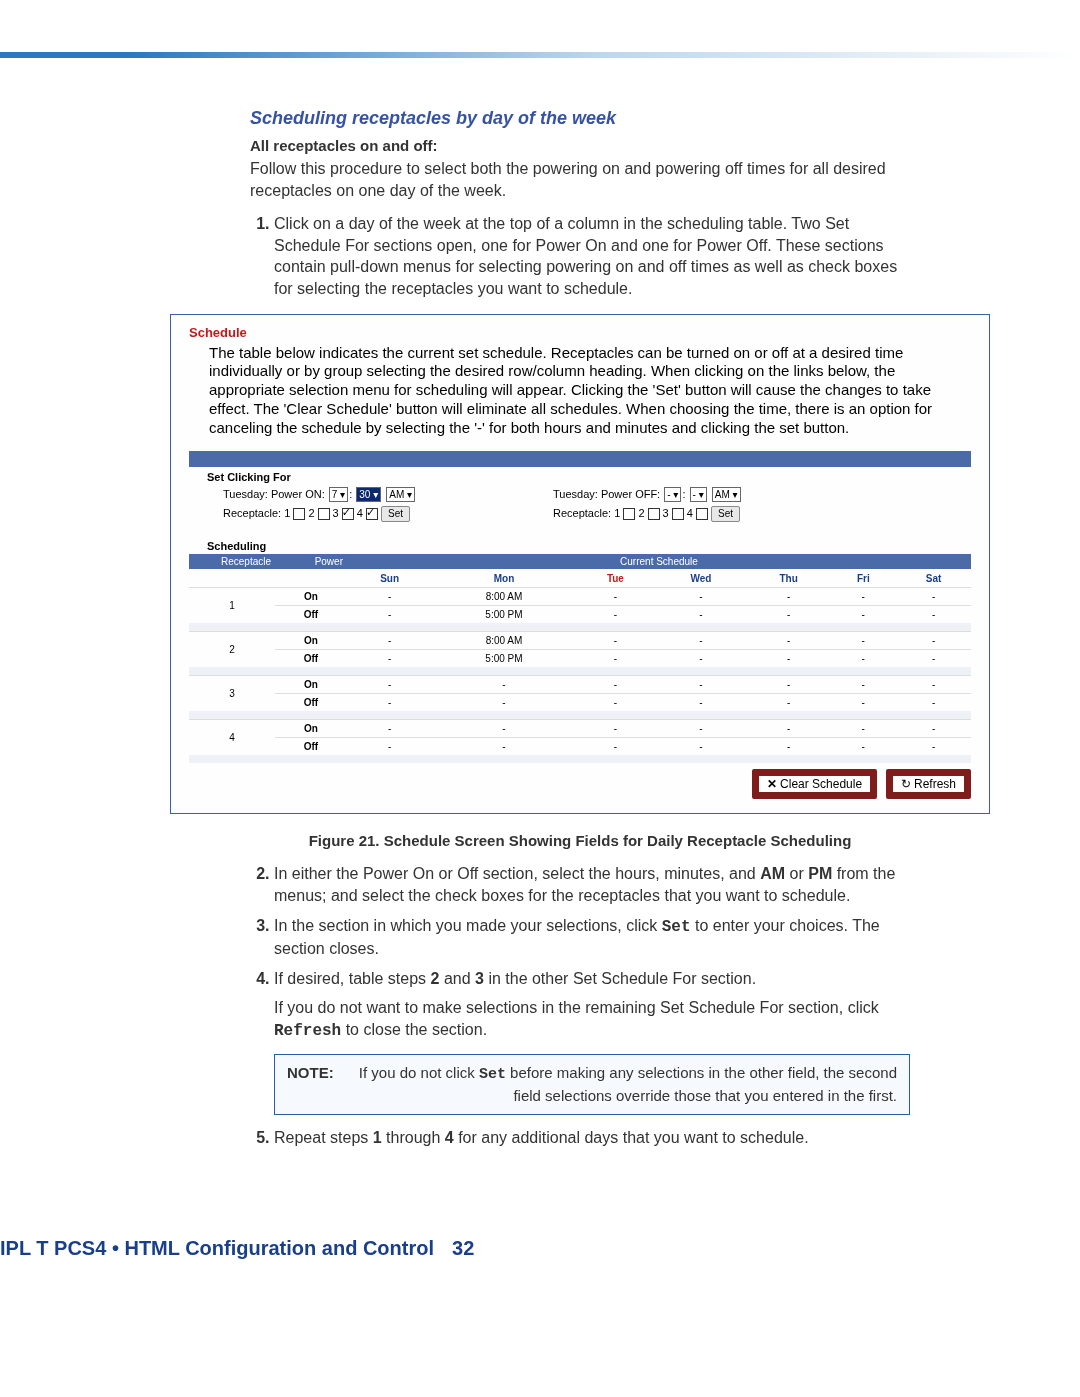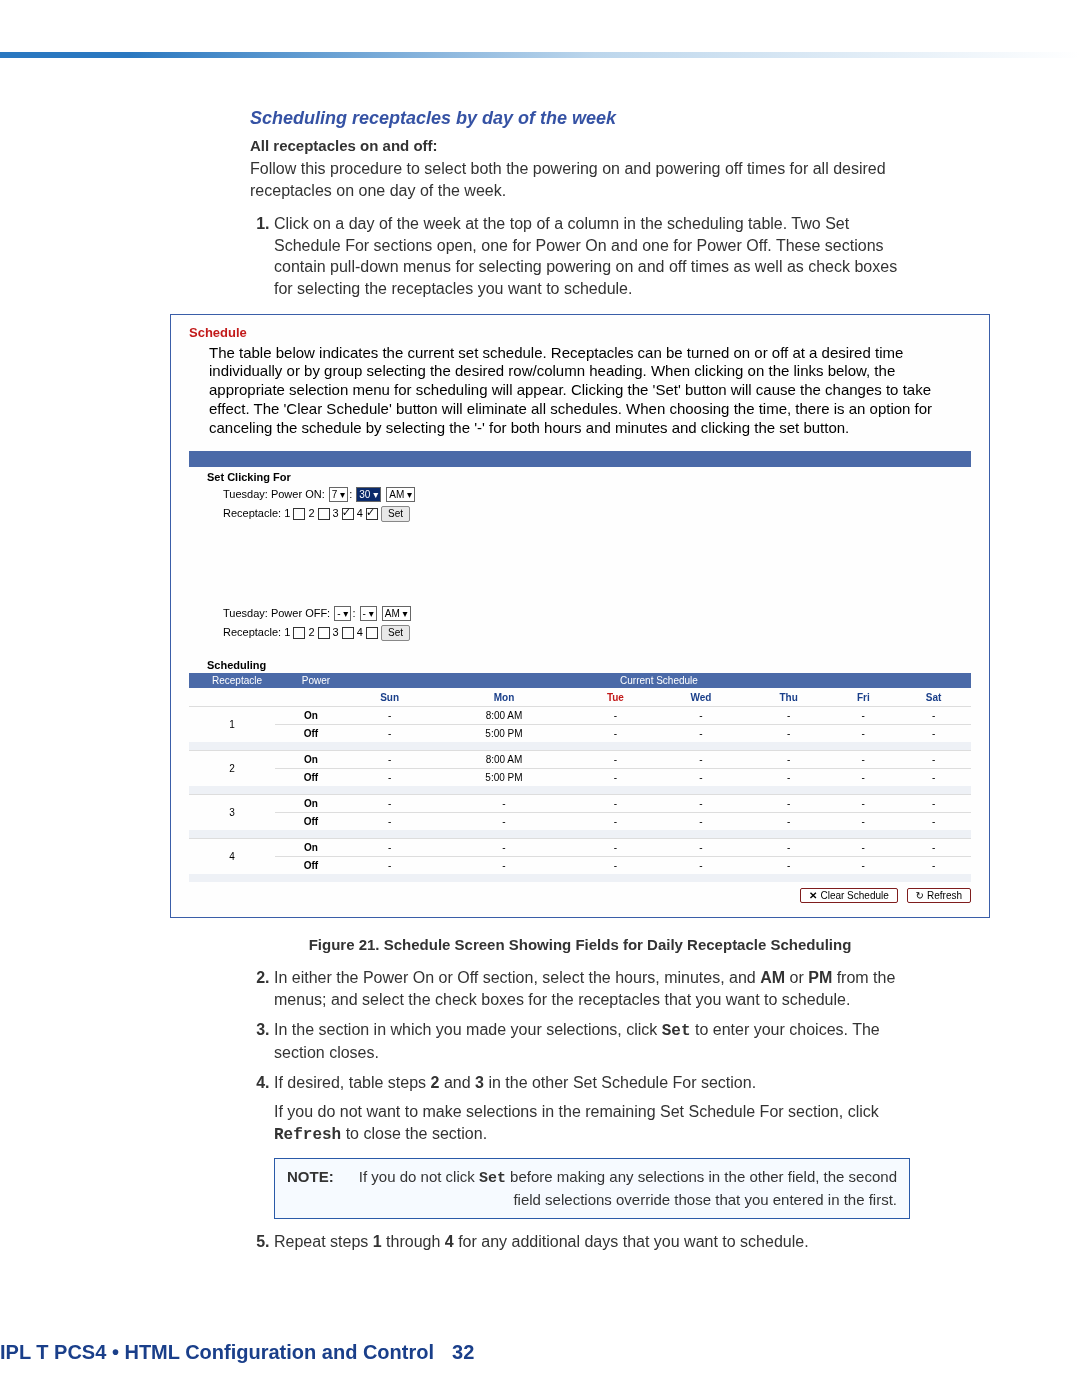--- a/index.html
+++ b/index.html
@@ -77,21 +77,20 @@
   .set-sched-label {
     font-weight: 700;
     font-size: 11px;
     margin: 4px 0 4px 18px;
   }
   .set-sched-row {
     display: flex;
     gap: 80px;
     padding: 0 0 8px 34px;
     font-size: 11px;
-    flex-direction: column;
   }
   .set-col { min-width: 250px; }
   .set-col .line { margin-bottom: 4px; }
   .ctrl {
     display: inline-block;
     border: 1px solid #666;
     background: #fff;
     font-size: 10px;
     padding: 0 2px;
     margin: 0 1px;
@@ -136,21 +135,21 @@
     font-size: 10px;
   }
   .sched-table th {
     background:#4b6aa8;
     color:#fff;
     font-weight:400;
     padding:2px 4px;
     text-align:center;
     font-size:10px;
   }
-  .sched-table th.left { text-align:center; padding-left:14px;}
+  .sched-table th.left { text-align:right; padding-left:14px;}
   .sched-table td {
     text-align:center;
     padding:3px 4px;
     border-top:1px solid #ddd;
   }
   .day-row td {
     color:#1a3f8a;
     font-weight:700;
     font-size:10px;
     border-top:none;
@@ -160,23 +159,23 @@
   .rcol { width:68px; }
   .rnum { font-weight:400; }
   .onoff { font-weight:700; width:54px;}
   .spacer-row td { background:#eef1f6; height:8px; padding:0;border:none;}
   .btn-footer {
     text-align:right;
     margin-top:6px;
   }
   .btn-sm {
     display:inline-block;
-    border:1px solid #7f1d1d;
+    border:7px solid #7f1d1d;
     background:#fff;
-    font-size:10px;
+    font-size:12px;
     padding:1px 8px;
     border-radius:2px;
     margin-left:6px;
   }
   .btn-sm .x { font-weight:700; margin-right:3px;}
   .fig-caption {
     text-align:center;
     font-weight:700;
     font-size:15px;
     margin: 14px 0 14px 0;

